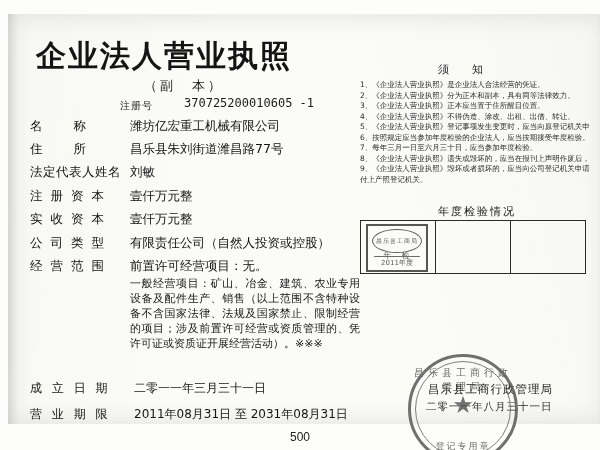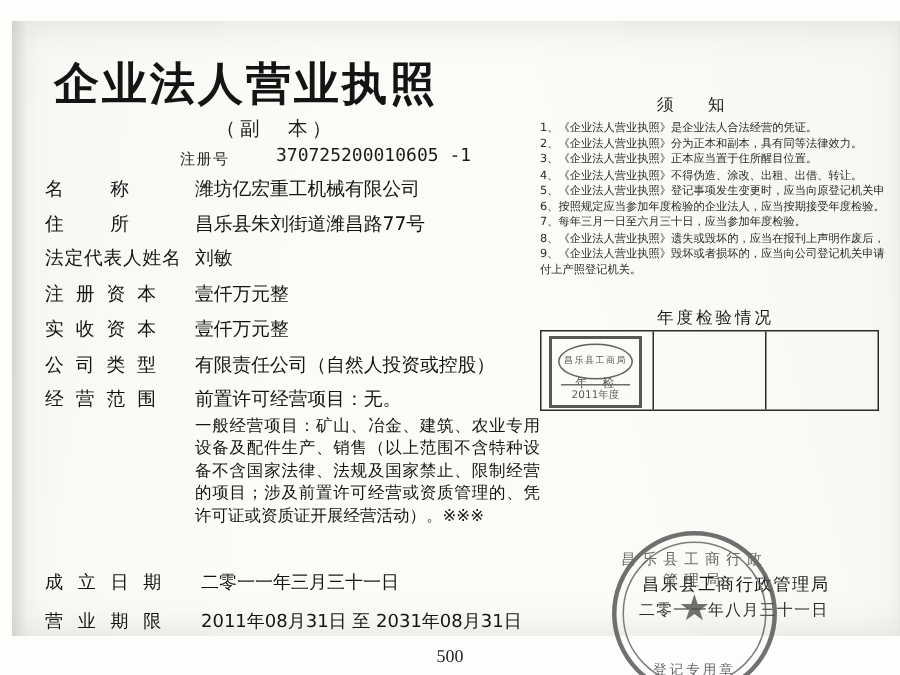--- a/index.html
+++ b/index.html
@@ -284,21 +284,21 @@
   }
   
   .page-number {
     position: absolute;
     left: 0;
     right: 0;
     top: 430px;
     text-align: center;
     font-size: 12px;
     color: #222;
-    font-family: Liberation Serif, serif;
+    font-family: Liberation Sans, sans-serif;
   }
   
   .edge-shadow-l, .edge-shadow-r {
     position: absolute; top: 0; bottom: 0; width: 10px;
   }
   .edge-shadow-l { left: 0; background: linear-gradient(to right, rgba(120,120,120,0.18), rgba(255,255,255,0)); }
   .edge-shadow-r { right: 0; background: linear-gradient(to left, rgba(120,120,120,0.18), rgba(255,255,255,0)); }
 </style>
 </head>
 <body>

